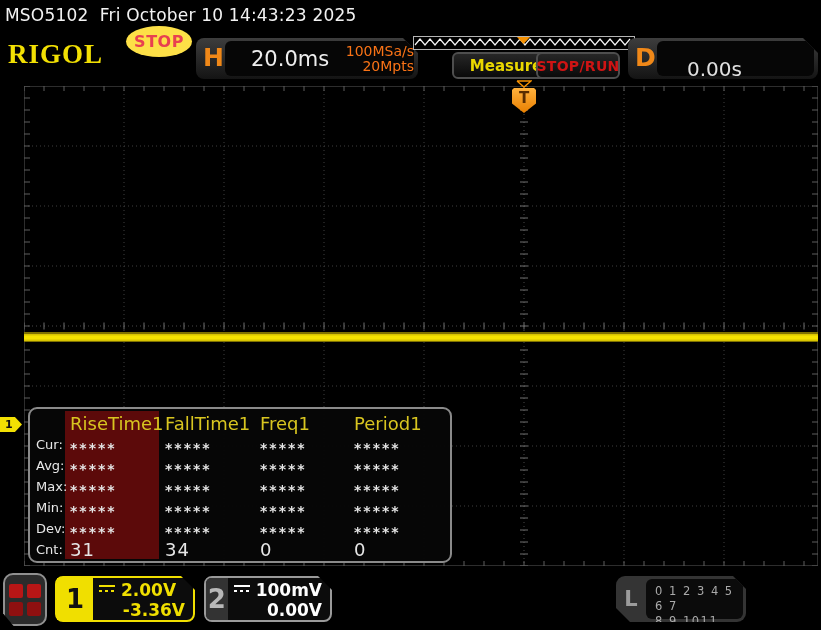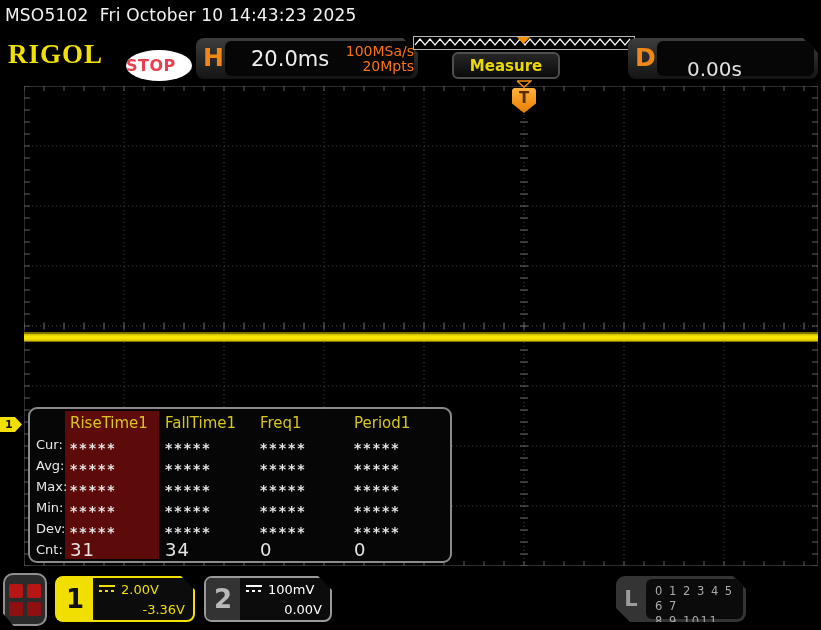--- a/index.html
+++ b/index.html
@@ -6,22 +6,22 @@
   #screen{
     position:relative;width:821px;height:630px;background:#000;overflow:hidden;
     font-family:"DejaVu Sans",sans-serif;color:#ddd;
   }
   
   #topbar{position:absolute;left:0;top:0;width:100%;height:30px;}
   #topbar .txt{position:absolute;left:5px;top:5px;font-size:17px;color:#f2f2f2;letter-spacing:.2px;}
   
   #logo{position:absolute;left:8px;top:38px;font-family:"Liberation Serif",serif;
     font-weight:bold;font-size:27px;color:#f2e003;letter-spacing:1px;line-height:33px;}
-  #stopbadge{position:absolute;left:126px;top:50px;width:66px;height:31px;background:#ffffff;
-    border-radius:50%;display:flex;align-items:center;justify-content:flex-start;}
+  #stopbadge{position:absolute;left:126px;top:26px;width:66px;height:31px;background:#fde047;
+    border-radius:50%;display:flex;align-items:center;justify-content:center;}
   #stopbadge span{color:#e84050;font-weight:bold;font-size:16px;letter-spacing:.5px;}
   .hwbox{position:absolute;top:38px;height:41px;background:linear-gradient(#3d3d3d,#141414);
     border-radius:8px;clip-path:polygon(0 0,calc(100% - 15px) 0,100% 15px,100% 100%,0 100%);}
   .hwbox .inner{position:absolute;left:29px;top:3px;right:4px;bottom:3px;background:#060606;
     border-radius:6px;display:flex;align-items:center;}
   .hwbox .letter{position:absolute;left:7px;top:5px;font-size:25px;font-weight:bold;color:#f08818;}
   #hbox{left:196px;width:222px;}
   #hbox .tb{font-size:21px;color:#eee;margin-left:26px;}
   #hbox .rates{margin-left:auto;margin-right:0;text-align:right;font-size:14px;color:#f97316;line-height:15px;}
   #dbox{left:628px;width:190px;}
@@ -46,21 +46,21 @@
     display:flex;align-items:center;justify-content:flex-start;}
   #chmark1 span{color:#111;font-size:11px;font-weight:bold;margin-left:5px;}
   
   #mpanel{position:absolute;left:28px;top:407px;width:424px;height:156px;box-sizing:border-box;
     background:rgba(6,6,6,.94);border:2px solid #8a8a8a;border-radius:9px;overflow:hidden;}
   #redcol{position:absolute;left:35px;top:2px;bottom:2px;width:94px;background:#5c0a0a;}
   .mgrid{position:absolute;left:2px;top:3px;right:2px;}
   .mrow{display:grid;grid-template-columns:33px 95px 95px 94px 95px;height:21px;align-items:center;position:relative;}
   .mrow.hdr{height:22px;}
   .mlabel{color:#e8e8e8;font-size:13px;padding-left:4px;}
-  .mhead{color:#d8c520;font-size:15px;padding-left:5px;}
+  .mhead{color:#d8c520;font-size:18px;padding-left:5px;}
   .mcell{color:#e6e6e6;font-size:18px;padding-left:5px;letter-spacing:1px;}
   .mcell.stars{font-size:14px;font-weight:bold;letter-spacing:2px;line-height:8px;padding-top:6px;}
   
   #menubtn{position:absolute;left:3px;top:573px;width:44px;height:53px;background:#2b2b2b;
     border:2px solid #909090;border-radius:10px;box-sizing:border-box;
     clip-path:polygon(0 0,100% 0,100% 100%,24% 100%,0 76%);
     display:grid;grid-template-columns:14px 14px;grid-template-rows:14px 14px;gap:4px;
     align-content:center;justify-content:center;}
   #menubtn .sq{background:#b81616;border-radius:2px;}
   #menubtn .sq.dim{background:#8f1010;}
@@ -68,21 +68,21 @@
     clip-path:polygon(0 0,calc(100% - 14px) 0,100% 14px,100% 100%,0 100%);
     display:flex;background:#0c0c0c;}
   #ch1box{left:55px;width:140px;border:2px solid #f0df00;}
   #ch1box .tab{width:36px;background:#f0df00;display:flex;align-items:center;justify-content:center;}
   #ch1box .tab span{color:#111;font-size:26px;font-weight:bold;}
   #ch1box .vals{color:#f0df00;}
   #ch2box{left:204px;width:128px;border:2px solid #9a9a9a;}
   #ch2box .tab{width:34px;background:#333;display:flex;align-items:center;justify-content:center;border-radius:5px 0 0 5px;}
   #ch2box .tab span{color:#b8b8b8;font-size:26px;font-weight:bold;}
   #ch2box .vals{color:#ffffff;}
-  .vals{flex:1;padding:2px 8px 0 6px;font-size:13px;line-height:20px;}
+  .vals{flex:1;padding:2px 8px 0 6px;font-size:17px;line-height:20px;font-weight:bold;}
   .vrow1{display:flex;align-items:center;gap:6px;}
   .vrow2{text-align:right;}
   .coup{width:16px;height:9px;border-top:2px solid currentColor;position:relative;}
   .coup::after{content:"";position:absolute;left:0;top:3px;width:100%;height:2px;
     background:repeating-linear-gradient(90deg,currentColor 0 3px,transparent 3px 6px);}
   #lbox{position:absolute;left:616px;top:576px;width:130px;height:46px;background:#343434;
     border-radius:9px;clip-path:polygon(0 0,calc(100% - 13px) 0,100% 13px,100% 100%,14px 100%,0 calc(100% - 14px));
     display:flex;align-items:center;}
   #lbox .ltab{width:30px;text-align:center;color:#9c9c9c;font-size:21px;font-weight:bold;}
   #lbox .ldig{flex:1;background:#0b0b0b;border-radius:6px;height:40px;margin-right:3px;
@@ -114,20 +114,23 @@
   </div>
 
   <svg id="posbar" viewBox="0 0 222 14" width="222" height="14">
     <rect x="0.5" y="0.5" width="221" height="13" fill="#000" stroke="#b5b5b5" stroke-width="1"></rect>
     <polyline id="zig" points="2,9 7,3 12,9 17,3 22,9 27,3 32,9 37,3 42,9 47,3 52,9 57,3 62,9 67,3 72,9 77,3 82,9 87,3 92,9 97,3 102,9 107,3 112,9 117,3 122,9 127,3 132,9 137,3 142,9 147,3 152,9 157,3 162,9 167,3 172,9 177,3 182,9 187,3 192,9 197,3 202,9 207,3 212,9 217,3" fill="none" stroke="#f5f5f5" stroke-width="1.2"></polyline>
     <polygon points="104,1 117,1 110.5,8" fill="#f59000"></polygon>
   </svg>
 
   <div id="measurebtn" class="keybtn">
     <span>Measure</span>
+  </div>
+  <div id="stoprunbtn" class="keybtn">
+    <span>STOP/RUN</span>
   </div>
 
   <div id="dbox" class="hwbox">
     <span class="letter">D</span>
     <div class="inner">
       <span class="dv">0.00s</span>
     </div>
   </div>
 
   <svg id="grat" viewBox="0 0 794 480" width="794" height="480">

